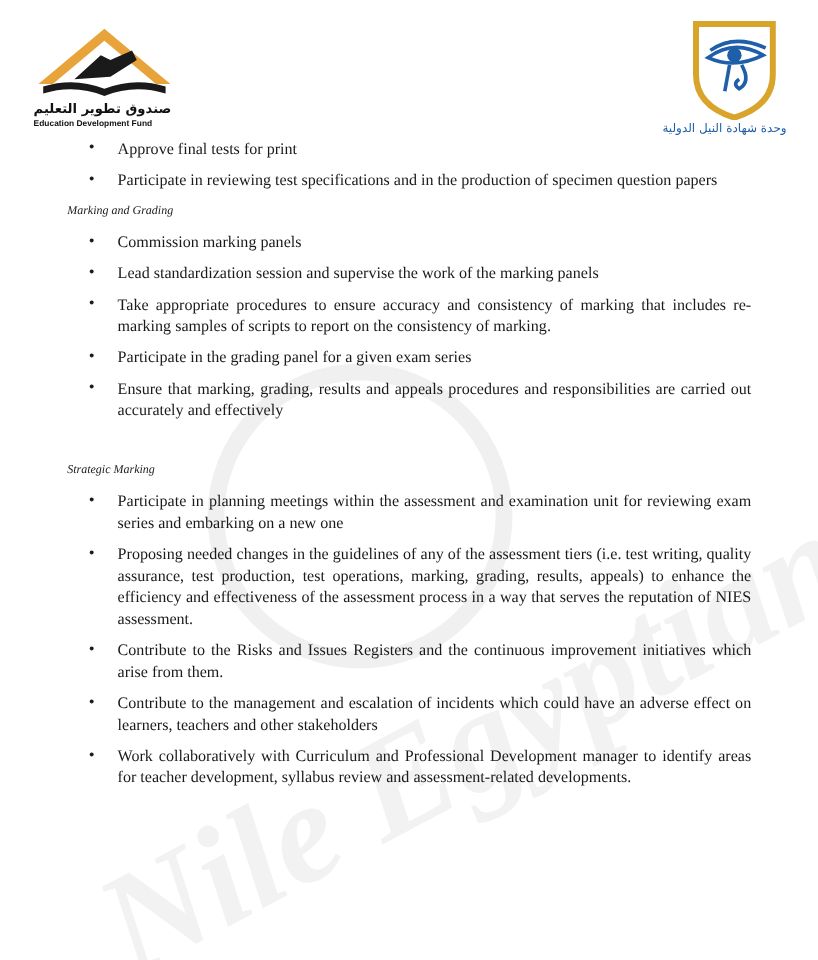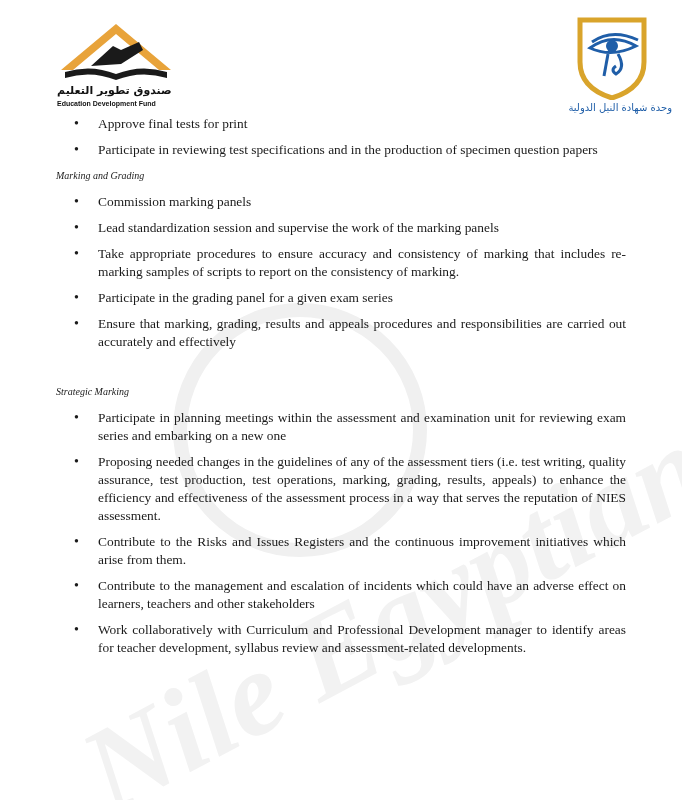--- a/index.html
+++ b/index.html
@@ -3,25 +3,25 @@
 <meta charset="utf-8">
 <style>
   html, body { margin: 0; padding: 0; }
   body {
     width: 682px; height: 800px; background: #ffffff; position: relative; overflow: hidden;
     font-family: "Liberation Serif", "DejaVu Serif", serif; color: #1a1a1a;
   }
   .watermark {
     position: absolute; left: 0; top: 200px; width: 682px; height: 600px; pointer-events: none;
   }
-  .logo-left { position: absolute; left: 22px; top: 20px; width: 130px; height: 80px; margin-left: 29px; }
+  .logo-left { position: absolute; left: 22px; top: 20px; width: 130px; height: 80px; }
   .logo-right { position: absolute; left: 552px; top: 14px; width: 120px; height: 110px; }
   .logo-left .caption-ar { position: absolute; left: 6px; top: 64px; font-family: "DejaVu Sans", sans-serif; font-size: 11px; font-weight: bold; color: #111; white-space: nowrap; }
   .logo-left .caption-en { position: absolute; left: 6px; top: 80px; font-family: "Liberation Sans", sans-serif; font-size: 7px; font-weight: bold; color: #111; white-space: nowrap; }
-  .logo-right .caption-ar { position: absolute; left: 0; top: 88px; width: 120px; text-align: right; font-family: "DejaVu Sans", sans-serif; font-size: 10px; color: #1f5ea8; white-space: nowrap; }
+  .logo-right .caption-ar { position: absolute; left: 0; top: 88px; width: 120px; text-align: left; font-family: "DejaVu Sans", sans-serif; font-size: 10px; color: #1f5ea8; white-space: nowrap; }
   .content { position: absolute; left: 56px; top: 115px; width: 570px; font-size: 13.4px; line-height: 18px; }
   ul { list-style: none; margin: 0; padding: 0; }
   li { position: relative; padding-left: 42px; margin-bottom: 8px; text-align: justify; }
   li::before { content: "\2022"; position: absolute; left: 18px; top: 0; font-size: 14px; }
   .heading { font-style: italic; margin: 0 0 8px 0; font-size: 10px; }
   .gap { height: 24px; }
 </style>
 </head>
 <body>
 

